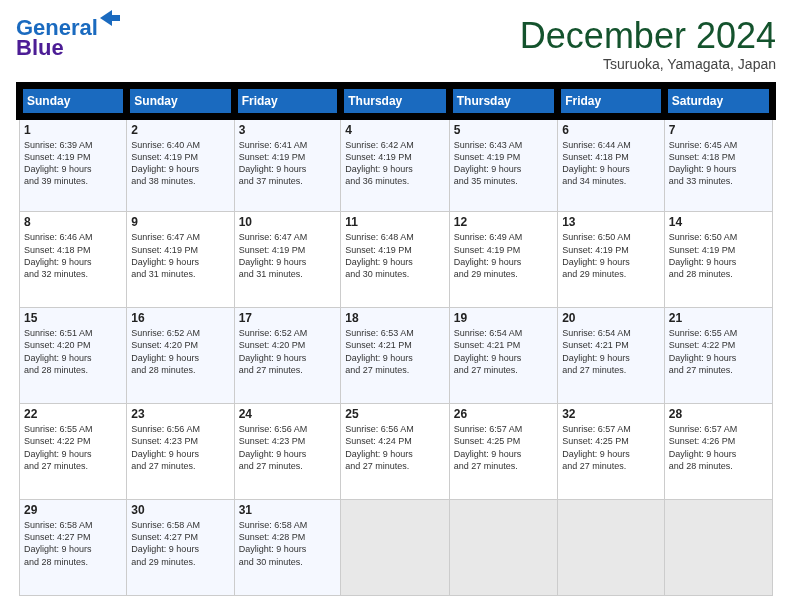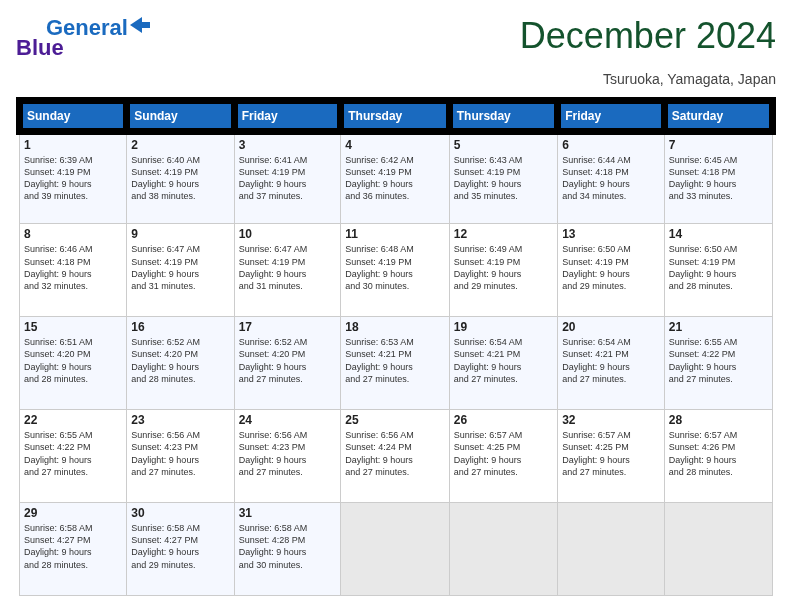--- a/index.html
+++ b/index.html
@@ -40,21 +40,20 @@
     }
     .month-title {
       font-size: 36px;
       font-weight: normal;
       color: #14532d;
       line-height: 1.1;
     }
     .subtitle {
       font-size: 14px;
       color: #444;
-      margin-top: 15px;
     }
     .calendar-table {
       width: 100%;
       border-collapse: collapse;
       flex: 1;
     }
     .calendar-table thead tr th {
       background: #1a6abf;
       color: #fff;
       font-size: 12px;
@@ -91,21 +90,21 @@
       color: #333;
       line-height: 1.35;
     }
   </style>
 </head>
 <body>
 
 <div class="page">
   <div class="header">
     <div class="logo">
-      <div style="display:flex;align-items:center;margin-left:30px;">
+      <div style="display:flex;align-items:flex-start;">
         <span class="logo-text">
           <span class="blue">General</span>
         </span>
         <svg width="20" height="16" viewBox="0 0 20 16" style="margin-left:2px;margin-top:-6px;">
           <polygon points="0,8 12,0 12,5 20,5 20,11 12,11 12,16" fill="#1a6abf"></polygon>
         </svg>
       </div>
       <span class="logo-text" style="color:#4c1d95;margin-top:-4px;">Blue</span>
     </div>
     <div class="title-block">

